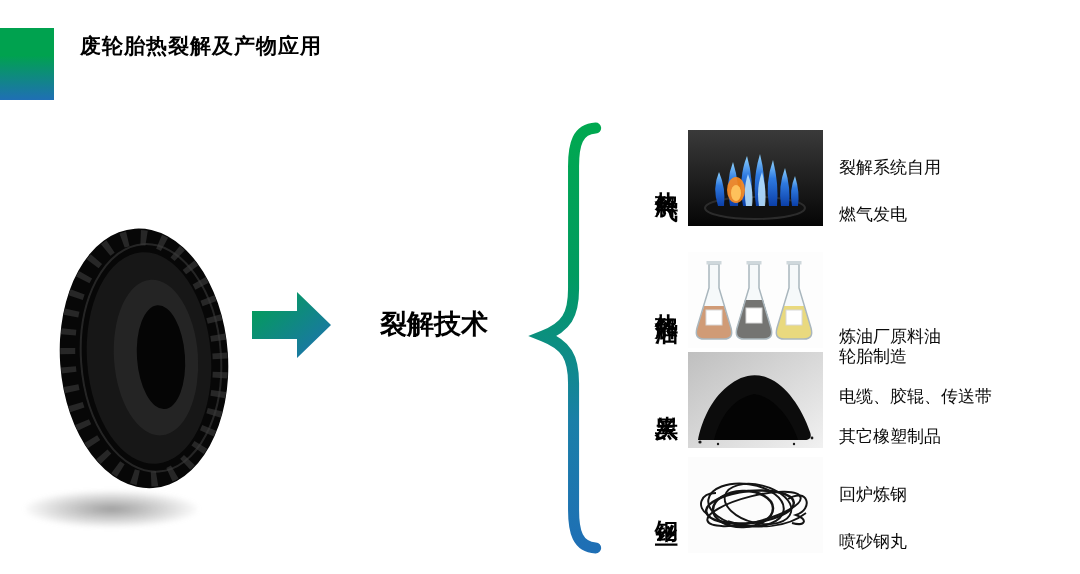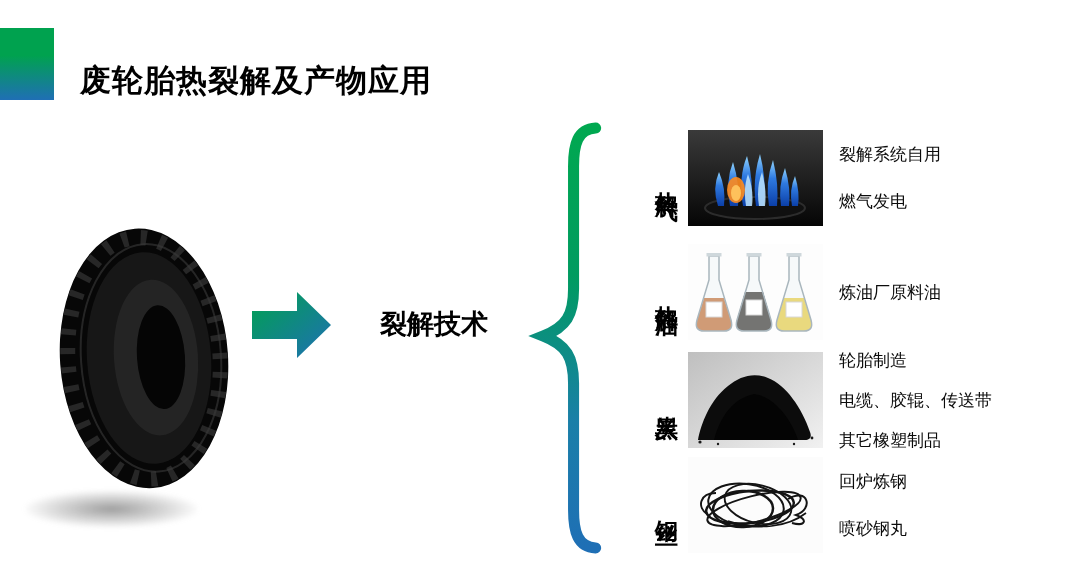--- a/index.html
+++ b/index.html
@@ -2,40 +2,40 @@
 <html><head>
 <meta charset="utf-8">
 <style>
   html,body{margin:0;padding:0;background:#ffffff;}
   body{font-family:"Liberation Sans","DejaVu Sans",sans-serif;color:#000;}
   .slide{position:relative;width:1080px;height:574px;background:#ffffff;overflow:hidden;}
 
   .accent{position:absolute;left:0;top:28px;width:54px;height:72px;
     background:linear-gradient(180deg,#00a24f 0%,#00a24f 38%,#1f6fb5 100%);}
 
-  .title{position:absolute;left:80px;top:60px;font-size:31px;font-weight:700;
+  .title{position:absolute;left:80px;top:32px;font-size:21px;font-weight:700;
     letter-spacing:1px;color:#000;white-space:nowrap;}
 
   .tire{position:absolute;left:52px;top:218px;width:195px;height:285px;}
   .tire-shadow{position:absolute;left:24px;top:490px;width:175px;height:38px;
     background:radial-gradient(ellipse at center,rgba(80,80,80,.55) 0%,rgba(120,120,120,.28) 45%,rgba(0,0,0,0) 72%);
     filter:blur(2px);}
 
   .arrow{position:absolute;left:252px;top:288px;width:82px;height:74px;}
 
   .process-label{position:absolute;left:380px;top:306px;font-size:27px;font-weight:700;white-space:nowrap;text-align:right;}
 
   .brace{position:absolute;left:518px;top:120px;width:88px;height:436px;}
 
   .row{position:absolute;left:644px;display:flex;align-items:center;height:96px;}
   .row-label{writing-mode:vertical-rl;text-orientation:upright;font-size:23px;font-weight:700;
     line-height:1.0;letter-spacing:3px;width:34px;text-align:center;}
   .row-image{width:135px;height:96px;margin-left:10px;flex:0 0 auto;overflow:hidden;background:#fff;}
   .row-image svg{display:block;}
-  .lines{margin-left:16px;display:flex;flex-direction:column;justify-content:center;height:96px;}
+  .lines{margin-left:16px;display:flex;flex-direction:column;justify-content:flex-end;height:96px;}
   .lines.gap-wide{gap:24px;}
   .lines.gap-narrow{gap:17px;}
   .line{font-size:17px;color:#0b0b0b;white-space:nowrap;}
 </style>
 </head>
 <body>
 
 <div class="slide">
 
   <div class="accent"></div>
@@ -117,21 +117,21 @@
         <ellipse cx="48" cy="60" rx="9" ry="13" fill="#ff8c1e" opacity="0.9"></ellipse>
         <ellipse cx="48" cy="63" rx="5" ry="8" fill="#ffc45e" opacity="0.95"></ellipse>
       </svg>
     </div>
     <div class="lines gap-wide">
       <div class="line">裂解系统自用</div>
       <div class="line">燃气发电</div>
     </div>
   </div>
 
-  <div class="row" style="top:244px">
+  <div class="row" style="top:252px">
     <div class="row-label">热解油</div>
     <div class="row-image">
       <svg viewBox="0 0 135 96" width="135" height="96">
         <rect width="135" height="96" fill="#fdfdfd"></rect>
 
         <path d="M16,54 L9,76 Q6,87 16,87 L36,87 Q46,87 43,76 L36,54 Z" fill="#b8520e"></path>
         <path d="M21,12 L21,36 L9,76 Q6,87 16,87 L36,87 Q46,87 43,76 L31,36 L31,12 Z" fill="#eef4f6" fill-opacity="0.45" stroke="#a9b6bd" stroke-width="1.5"></path>
         <rect x="18.5" y="9" width="15" height="3.5" fill="#cfd8dc"></rect>
         <rect x="18" y="58" width="16" height="15" fill="#ffffff" stroke="#d8d8d8"></rect>
 

